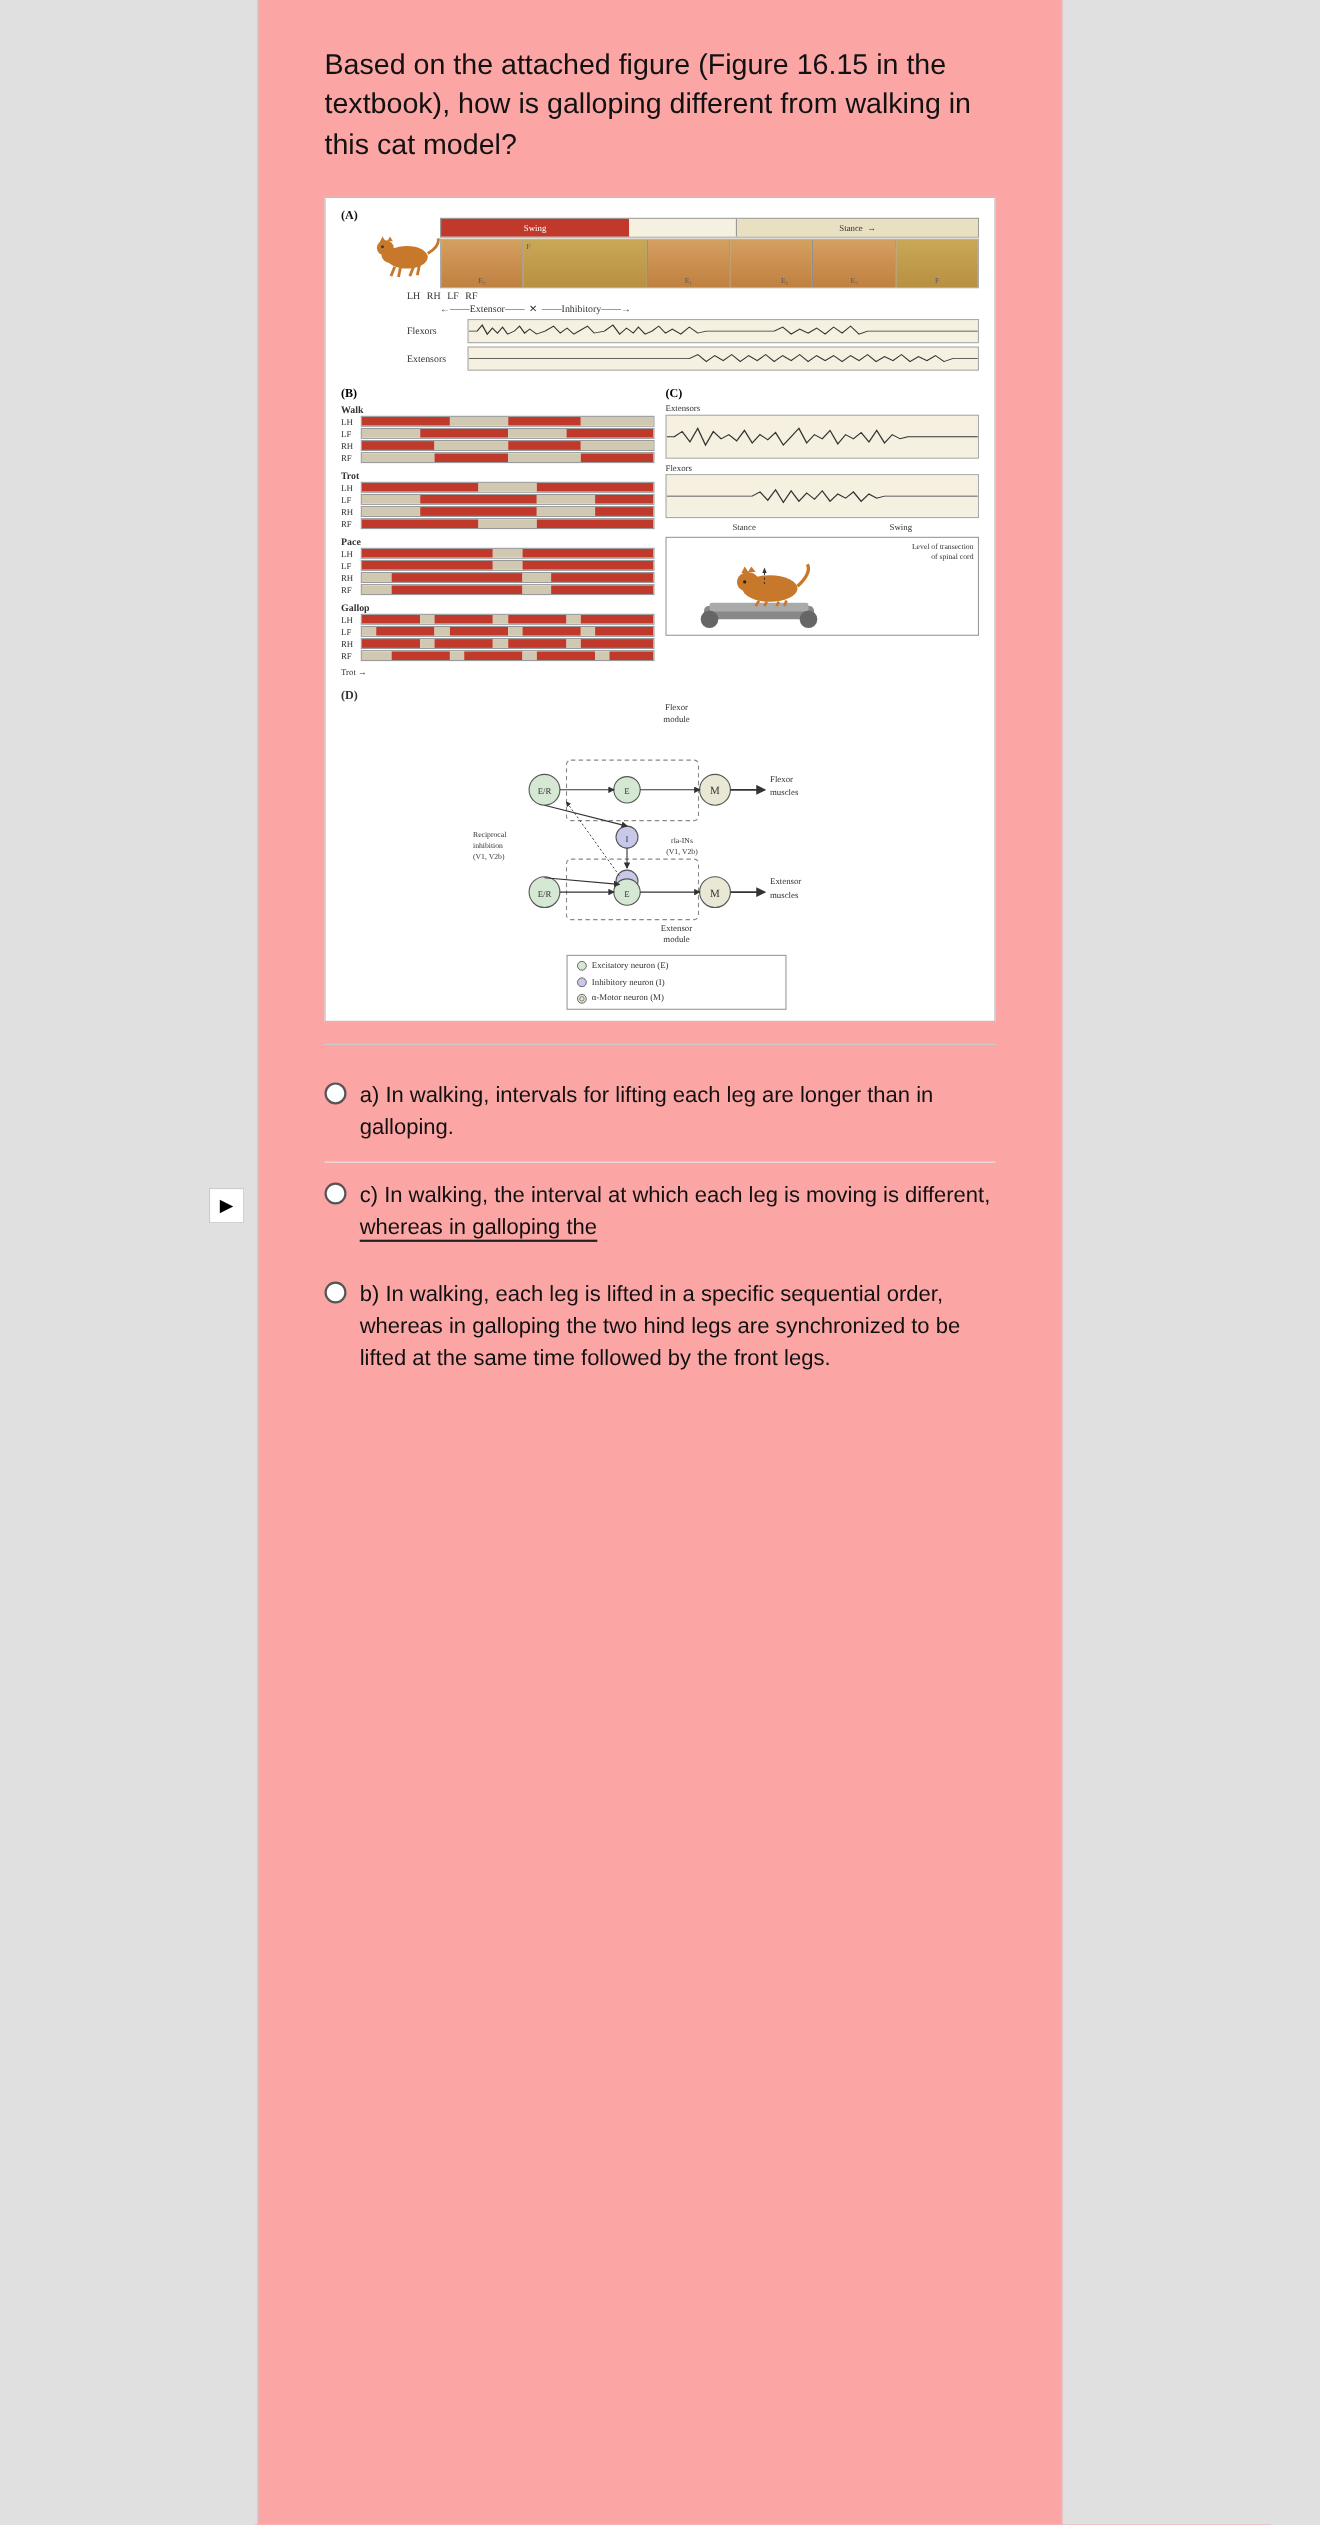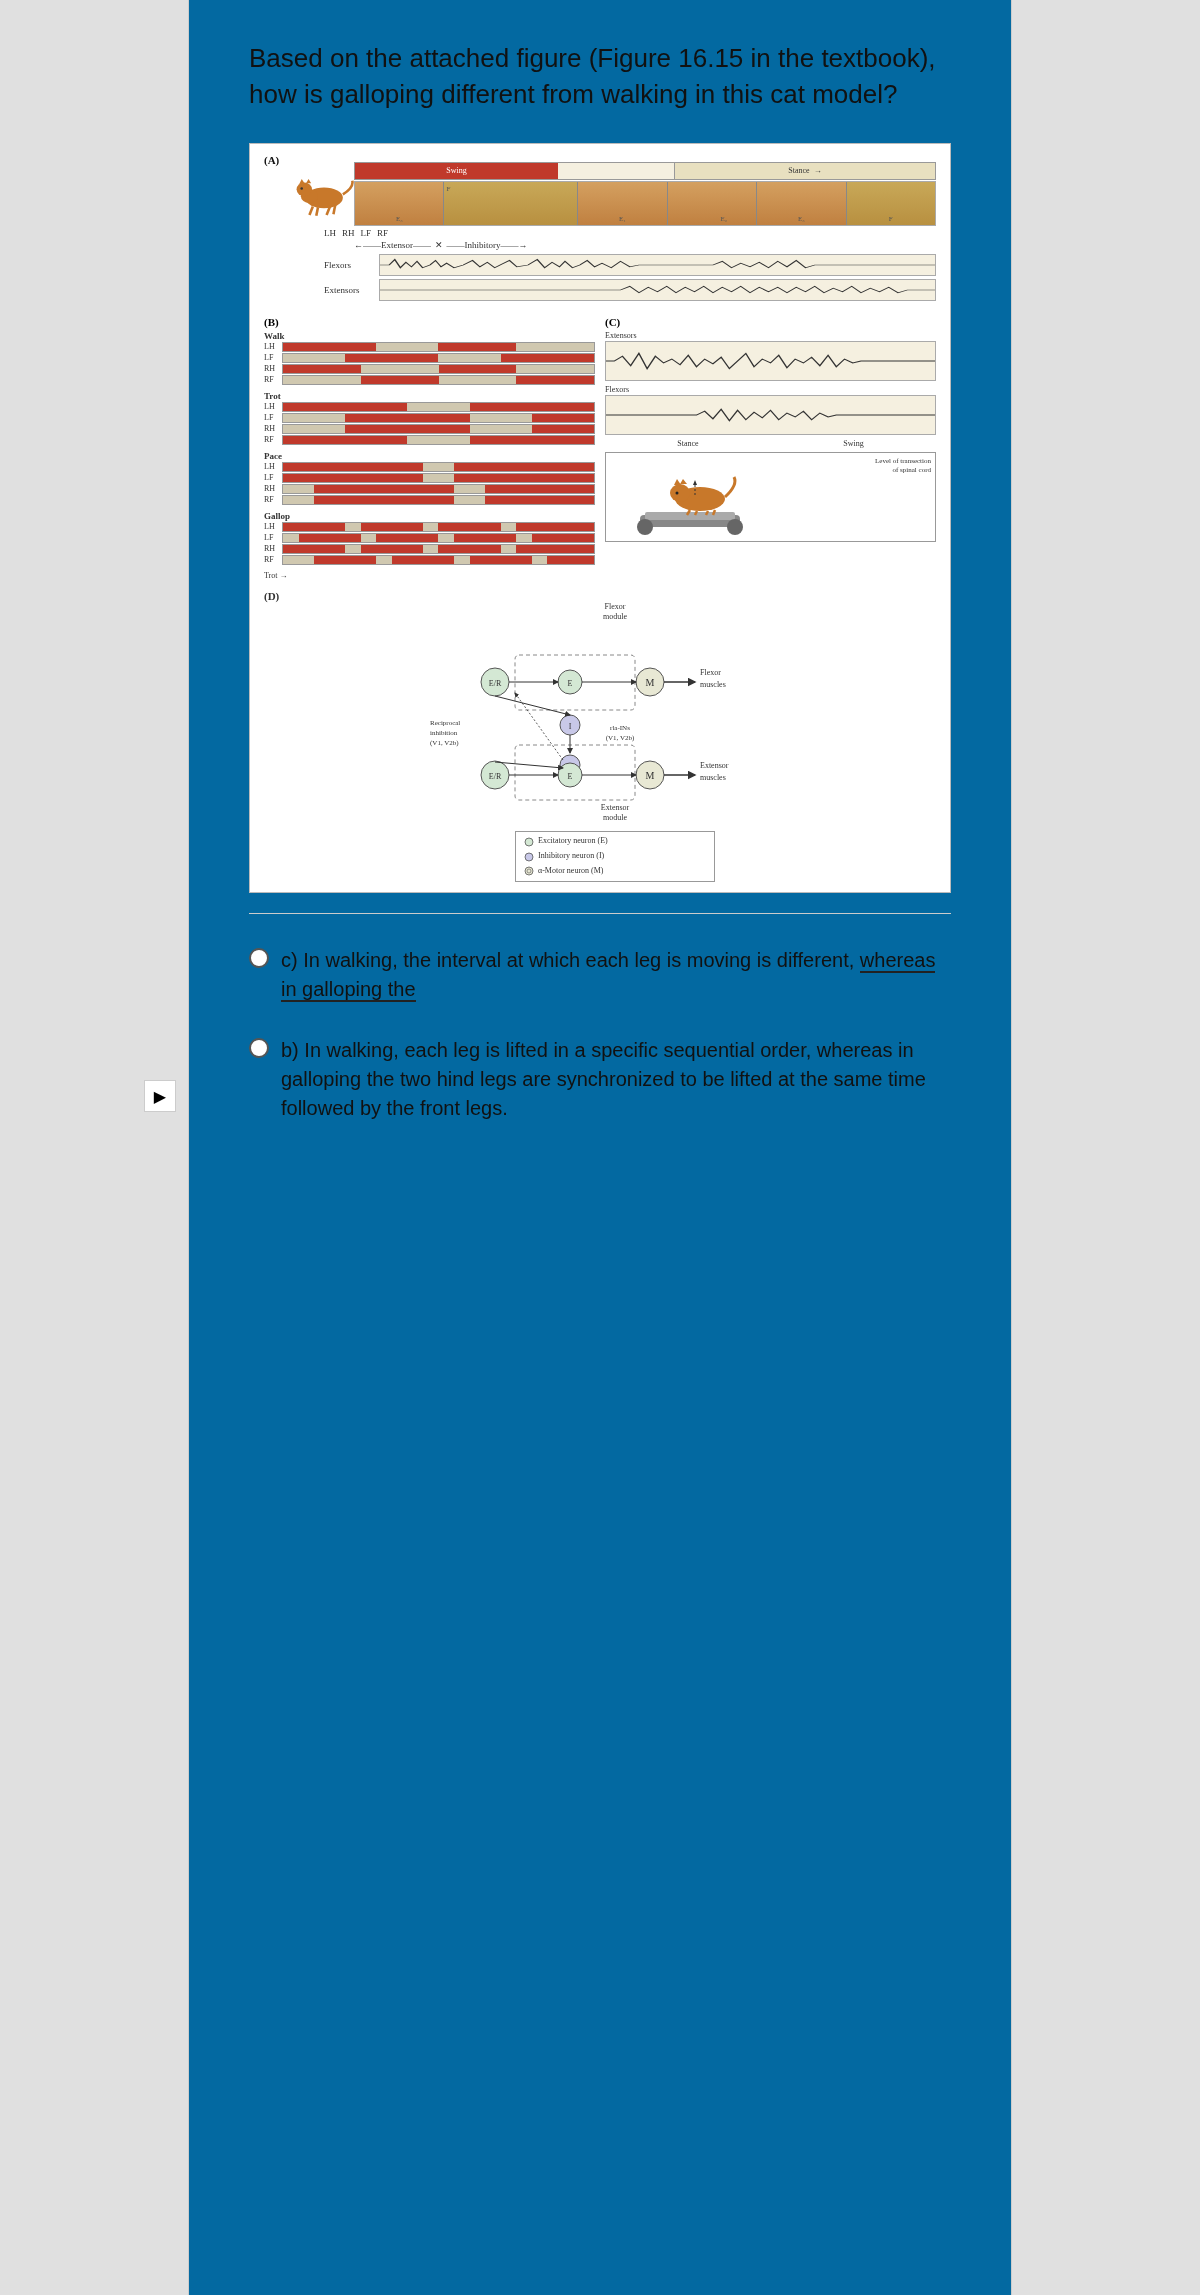--- a/index.html
+++ b/index.html
@@ -5,22 +5,22 @@
     * { box-sizing: border-box; margin: 0; padding: 0; }
     body {
       background: #e0e0e0;
       display: flex;
       justify-content: center;
       align-items: flex-start;
       min-height: 2295px;
       font-family: 'Georgia', serif;
     }
     .page {
-      background: #0369a1;
-      width: 824px;
+      background: #fca5a5;
+      width: 732px;
       min-height: 2295px;
       padding: 40px 60px 40px 60px;
       position: relative;
       border-left: 1px solid #ccc;
       border-right: 1px solid #ccc;
     }
     .question-text {
       font-size: 26px;
       line-height: 1.4;
       color: #111;
@@ -699,20 +699,26 @@
     </div>
 
   </div>
 
   <div class="play-btn-container">
     <span>▶</span>
   </div>
 
   <hr class="answer-divider">
 
+  <div class="answer-choice">
+    <div class="radio-circle"></div>
+    <div class="answer-text">
+      <span>a)</span> <span>In walking, intervals for lifting each leg are longer than in galloping.</span>
+    </div>
+  </div>
 
   <div class="answer-choice" style="border-bottom:none;">
     <div class="radio-circle"></div>
     <div class="answer-text">
       <span>c)</span> In walking, the interval at which each leg is moving is different, <span class="highlight-underline">whereas in galloping the</span>
     </div>
   </div>
 
   <div class="answer-choice">
     <div class="radio-circle"></div>

